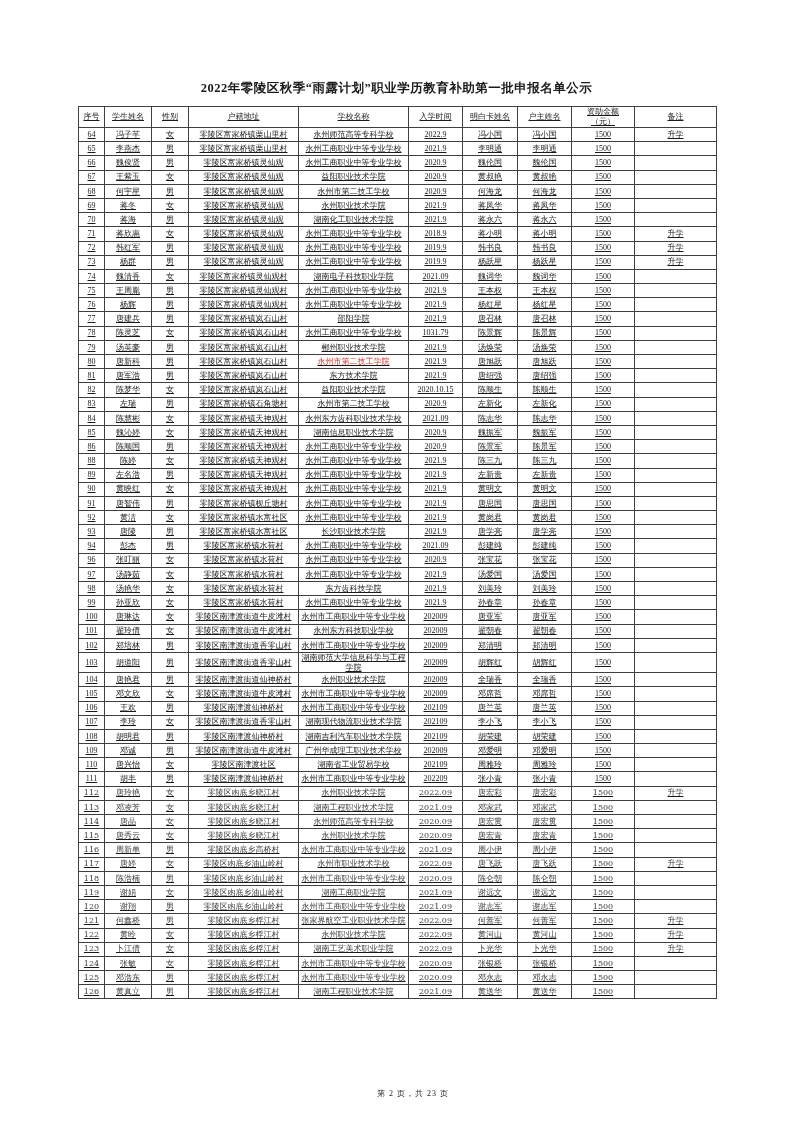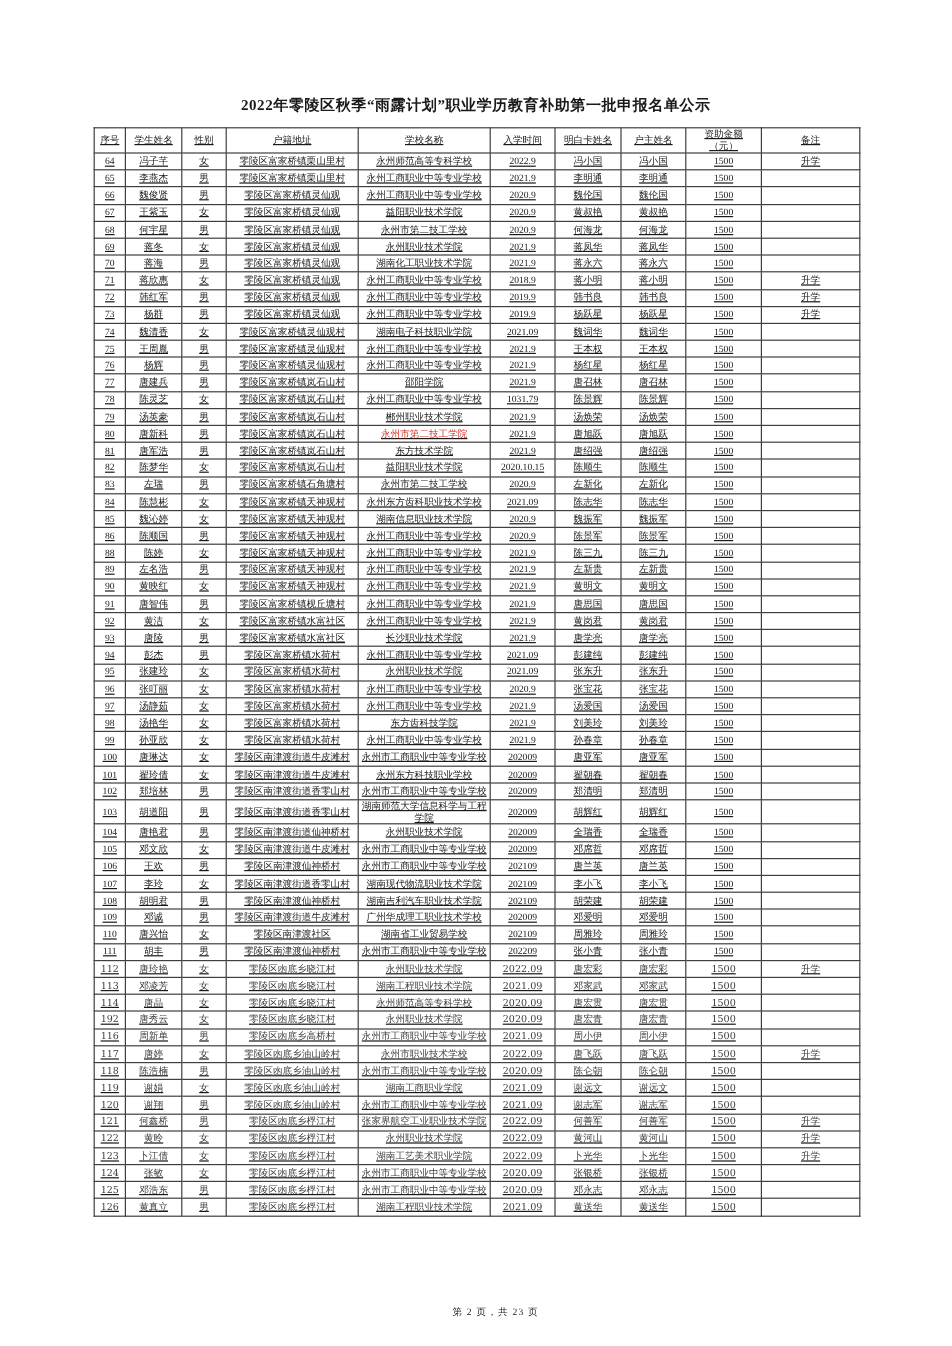--- a/index.html
+++ b/index.html
@@ -428,32 +428,20 @@
           <td>男</td>
           <td>零陵区富家桥镇水荷村</td>
           <td>永州工商职业中等专业学校</td>
           <td>2021.09</td>
           <td>彭建纯</td>
           <td>彭建纯</td>
           <td>1500</td>
           <td></td>
         </tr>
         <tr>
-          <td>95</td>
-          <td>张建玲</td>
-          <td>女</td>
-          <td>零陵区富家桥镇水荷村</td>
-          <td>永州职业技术学院</td>
-          <td>2021.09</td>
-          <td>张东升</td>
-          <td>张东升</td>
-          <td>1500</td>
-          <td></td>
-        </tr>
-        <tr>
           <td>96</td>
           <td>张叮丽</td>
           <td>女</td>
           <td>零陵区富家桥镇水荷村</td>
           <td>永州工商职业中等专业学校</td>
           <td>2020.9</td>
           <td>张宝花</td>
           <td>张宝花</td>
           <td>1500</td>
           <td></td>
@@ -668,21 +656,21 @@
           <td>女</td>
           <td>零陵区凼底乡晓江村</td>
           <td>永州师范高等专科学校</td>
           <td>2020.09</td>
           <td>唐宏贯</td>
           <td>唐宏贯</td>
           <td>1500</td>
           <td></td>
         </tr>
         <tr class="kai">
-          <td>192</td>
+          <td>115</td>
           <td>唐秀云</td>
           <td>女</td>
           <td>零陵区凼底乡晓江村</td>
           <td>永州职业技术学院</td>
           <td>2020.09</td>
           <td>唐宏青</td>
           <td>唐宏青</td>
           <td>1500</td>
           <td></td>
         </tr>

